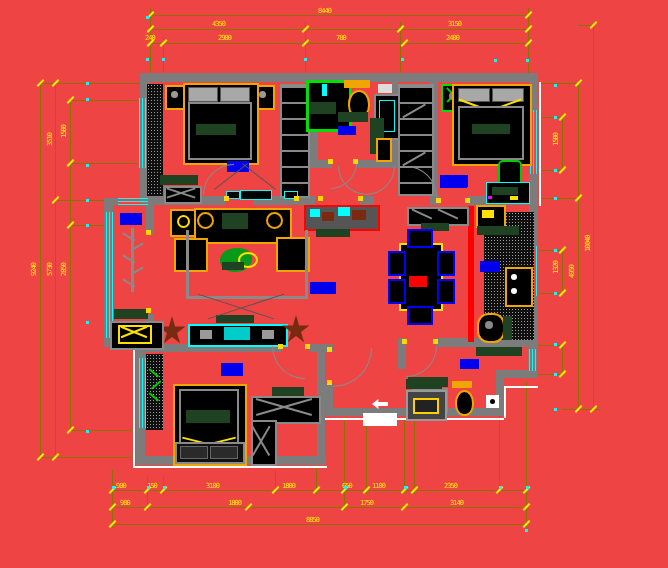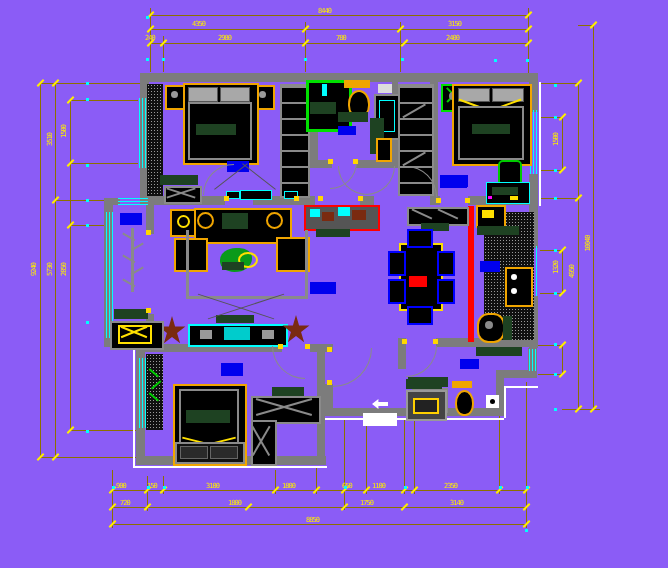--- a/index.html
+++ b/index.html
@@ -1,16 +1,16 @@
 <!DOCTYPE html>
 <html><head>
 <meta charset="utf-8">
 <style>
   html,body{margin:0;padding:0;background:#000;}
-  #stage{position:relative;width:668px;height:568px;background:#8b5cf6;overflow:hidden;
+  #stage{position:relative;width:668px;height:568px;background:#ef4444;overflow:hidden;
          font-family:"DejaVu Sans Mono","Liberation Mono",monospace;}
   .a{position:absolute;}
   .w{position:absolute;background:#7c7c7c;}            
   .wh{position:absolute;background:#ffffff;}           
   .dl{position:absolute;background:#8c7000;}           
   .tk{position:absolute;width:9px;height:2px;background:#ffee00;transform:rotate(-45deg);}
   .cd{position:absolute;width:3px;height:3px;background:#00ffff;}
   .dt{position:absolute;color:#ffee00;font-size:7px;line-height:7px;letter-spacing:-1px;white-space:nowrap;}
   .dtv{transform:rotate(-90deg);transform-origin:center;}
   .dg{position:absolute;background:#1e4222;}           
@@ -55,21 +55,21 @@
   <div class="tk" style="left:301px;top:28px"></div>
   <div class="tk" style="left:396px;top:28px"></div>
   <div class="tk" style="left:524px;top:28px"></div>
   <div class="tk" style="left:146px;top:42px"></div>
   <div class="tk" style="left:159px;top:42px"></div>
   <div class="tk" style="left:301px;top:42px"></div>
   <div class="tk" style="left:400px;top:42px"></div>
   <div class="tk" style="left:524px;top:42px"></div>
 
   <span class="dt" style="left:318px;top:8px">8440</span>
-  <span class="dt" style="left:192px;top:21px">4350</span>
+  <span class="dt" style="left:212px;top:21px">4350</span>
   <span class="dt" style="left:448px;top:21px">3150</span>
   <span class="dt" style="left:145px;top:35px">240</span>
   <span class="dt" style="left:218px;top:35px">2980</span>
   <span class="dt" style="left:336px;top:35px">780</span>
   <span class="dt" style="left:446px;top:35px">2400</span>
 
   <div class="dl" style="left:112px;top:490px;width:414px;height:1px"></div>
   <div class="dl" style="left:112px;top:507px;width:414px;height:1px"></div>
   <div class="dl" style="left:112px;top:524px;width:414px;height:1px"></div>
 
@@ -107,21 +107,21 @@
   <div class="tk" style="left:108px;top:523px"></div>
   <div class="tk" style="left:522px;top:523px"></div>
 
   <span class="dt" style="left:116px;top:483px">900</span>
   <span class="dt" style="left:147px;top:483px">150</span>
   <span class="dt" style="left:206px;top:483px">3100</span>
   <span class="dt" style="left:282px;top:483px">1800</span>
   <span class="dt" style="left:342px;top:483px">650</span>
   <span class="dt" style="left:372px;top:483px">1100</span>
   <span class="dt" style="left:444px;top:483px">2350</span>
-  <span class="dt" style="left:120px;top:500px">720</span>
+  <span class="dt" style="left:120px;top:500px">980</span>
   <span class="dt" style="left:228px;top:500px">1800</span>
   <span class="dt" style="left:360px;top:500px">1750</span>
   <span class="dt" style="left:450px;top:500px">3140</span>
   <span class="dt" style="left:306px;top:517px">8850</span>
 
   <div class="dl" style="left:40px;top:83px;width:1px;height:374px"></div>
   <div class="dl" style="left:55px;top:83px;width:1px;height:374px"></div>
   <div class="dl" style="left:70px;top:100px;width:1px;height:330px"></div>
   <div class="dl" style="left:40px;top:83px;width:100px;height:1px"></div>
   <div class="dl" style="left:40px;top:457px;width:96px;height:1px"></div>

